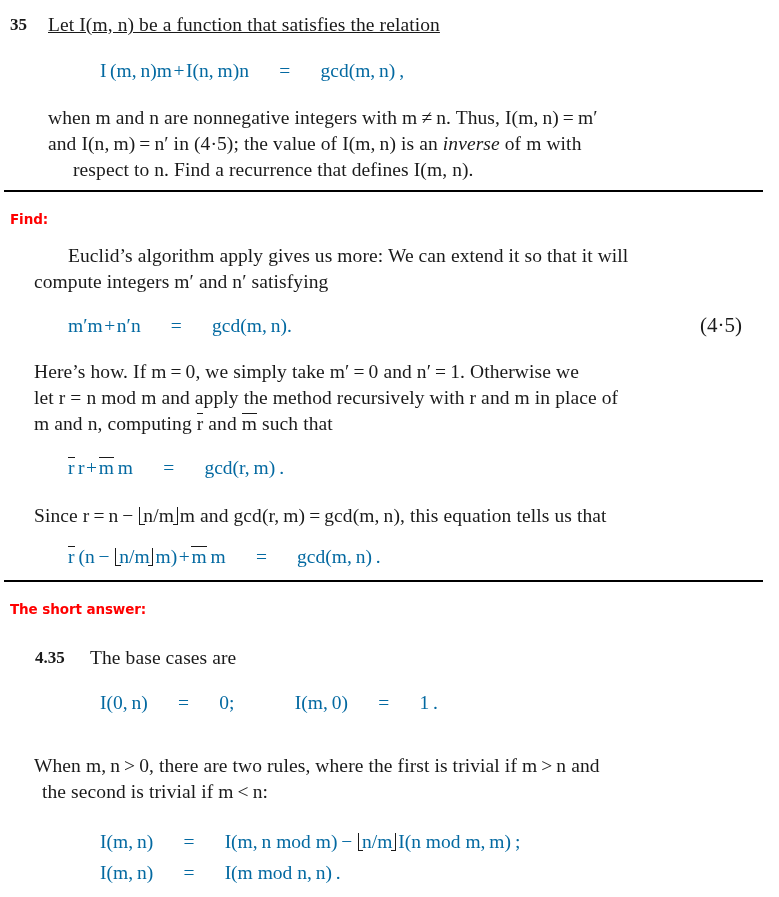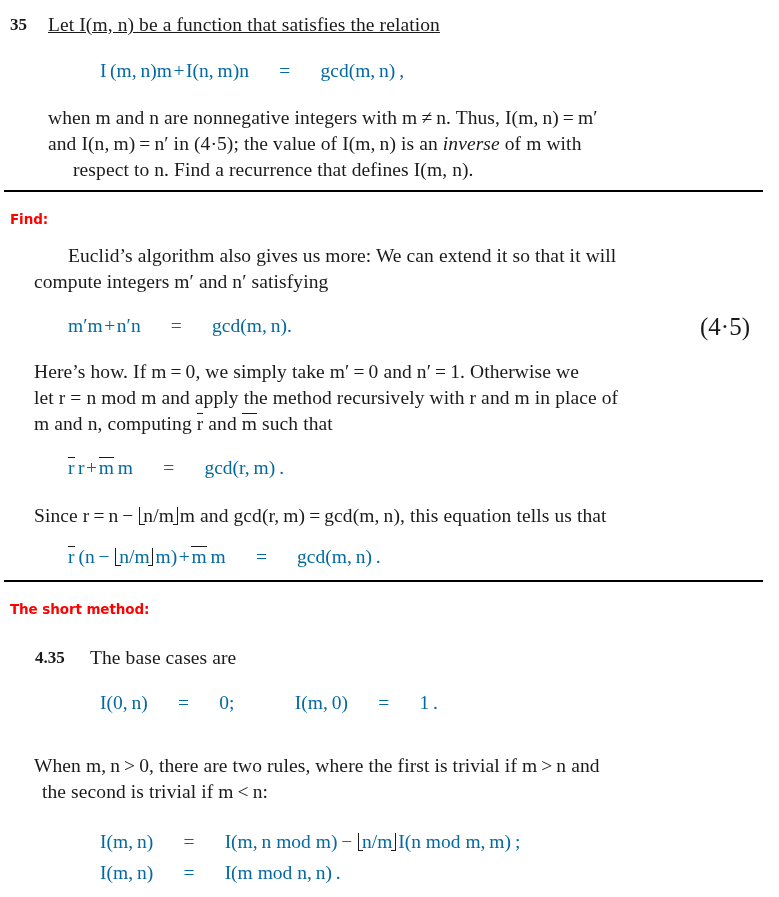--- a/index.html
+++ b/index.html
@@ -106,21 +106,21 @@
     content: "";
     position: absolute;
     right: 2px; bottom: 0; width: 0.26em;
     border-bottom: 1.4px solid #1a1a1a;
   }
   .gap  { display:inline-block; width: 1.55em; }
   .thin { display:inline-block; width: 0.18em; }
 
   .eqnum {
     position: absolute;
-    font-size: 25px;
+    font-size: 21px;
     white-space: nowrap;
   }
 </style>
 </head>
 <body>
 
 <div class="page">
 
   <div class="exnum" style="left:10px; top:12px;">35</div>
 
@@ -135,21 +135,21 @@
   </div>
   <div class="para" style="left:48px; top:131px; width:716px;">
     and I(n, m) = n<span class="prime">′</span> in (4·5); the value of I(m, n) is an <i>inverse</i> of m with
   </div>
   <div class="para" style="left:48px; top:157px; width:716px;margin-left:25px;">respect to n. Find a recurrence that defines I(m, n).</div>
 
   <div class="rule" style="top:190px;"></div>
 
   <div class="redlabel" style="left:10px; top:211px;">Find:</div>
 
-  <div class="para" style="left:68px; top:243px; width:700px;">Euclid’s algorithm also gives us more: We can extend it so that it will</div>
+  <div class="para" style="left:68px; top:243px; width:700px;">Euclid’s algorithm apply gives us more: We can extend it so that it will</div>
   <div class="para" style="left:34px; top:269px; width:716px;">
     compute integers m<span class="prime">′</span> and n<span class="prime">′</span> satisfying
   </div>
 
   <div class="eq" style="left:68px; top:313px;">
     m<span class="prime">′</span>m + n<span class="prime">′</span>n<span class="gap"></span>=<span class="gap"></span>gcd(m, n).
   </div>
   <div class="eqnum" style="left:700px; top:313px;">(4·5)</div>
 
   <div class="para" style="left:34px; top:359px; width:724px;">
@@ -167,21 +167,21 @@
   <div class="para" style="left:34px; top:503px; width:730px;">
     Since r = n − <span class="floor-l"></span>n/m<span class="floor-r"></span>m and gcd(r, m) = gcd(m, n), this equation tells us that
   </div>
 
   <div class="eq" style="left:68px; top:544px;">
     <span class="ovl">r</span> (n − <span class="floor-l"></span>n/m<span class="floor-r"></span>m) + <span class="ovl">m</span> m<span class="gap"></span>=<span class="gap"></span>gcd(m, n) .
   </div>
 
   <div class="rule" style="top:580px;"></div>
 
-  <div class="redlabel" style="left:10px; top:601px;">The short method:</div>
+  <div class="redlabel" style="left:10px; top:601px;">The short answer:</div>
 
   <div class="exnum" style="left:35px; top:645px;">4.35</div>
   <div class="para" style="left:90px; top:645px; width:670px;">The base cases are</div>
 
   <div class="eq" style="left:100px; top:690px;">
     I(0, n)<span class="gap"></span>=<span class="gap"></span>0;<span class="gap"></span><span class="gap"></span>I(m, 0)<span class="gap"></span>=<span class="gap"></span>1 .
   </div>
 
   <div class="para" style="left:34px; top:753px; width:730px;">
     When m, n &gt; 0, there are two rules, where the first is trivial if m &gt; n and

